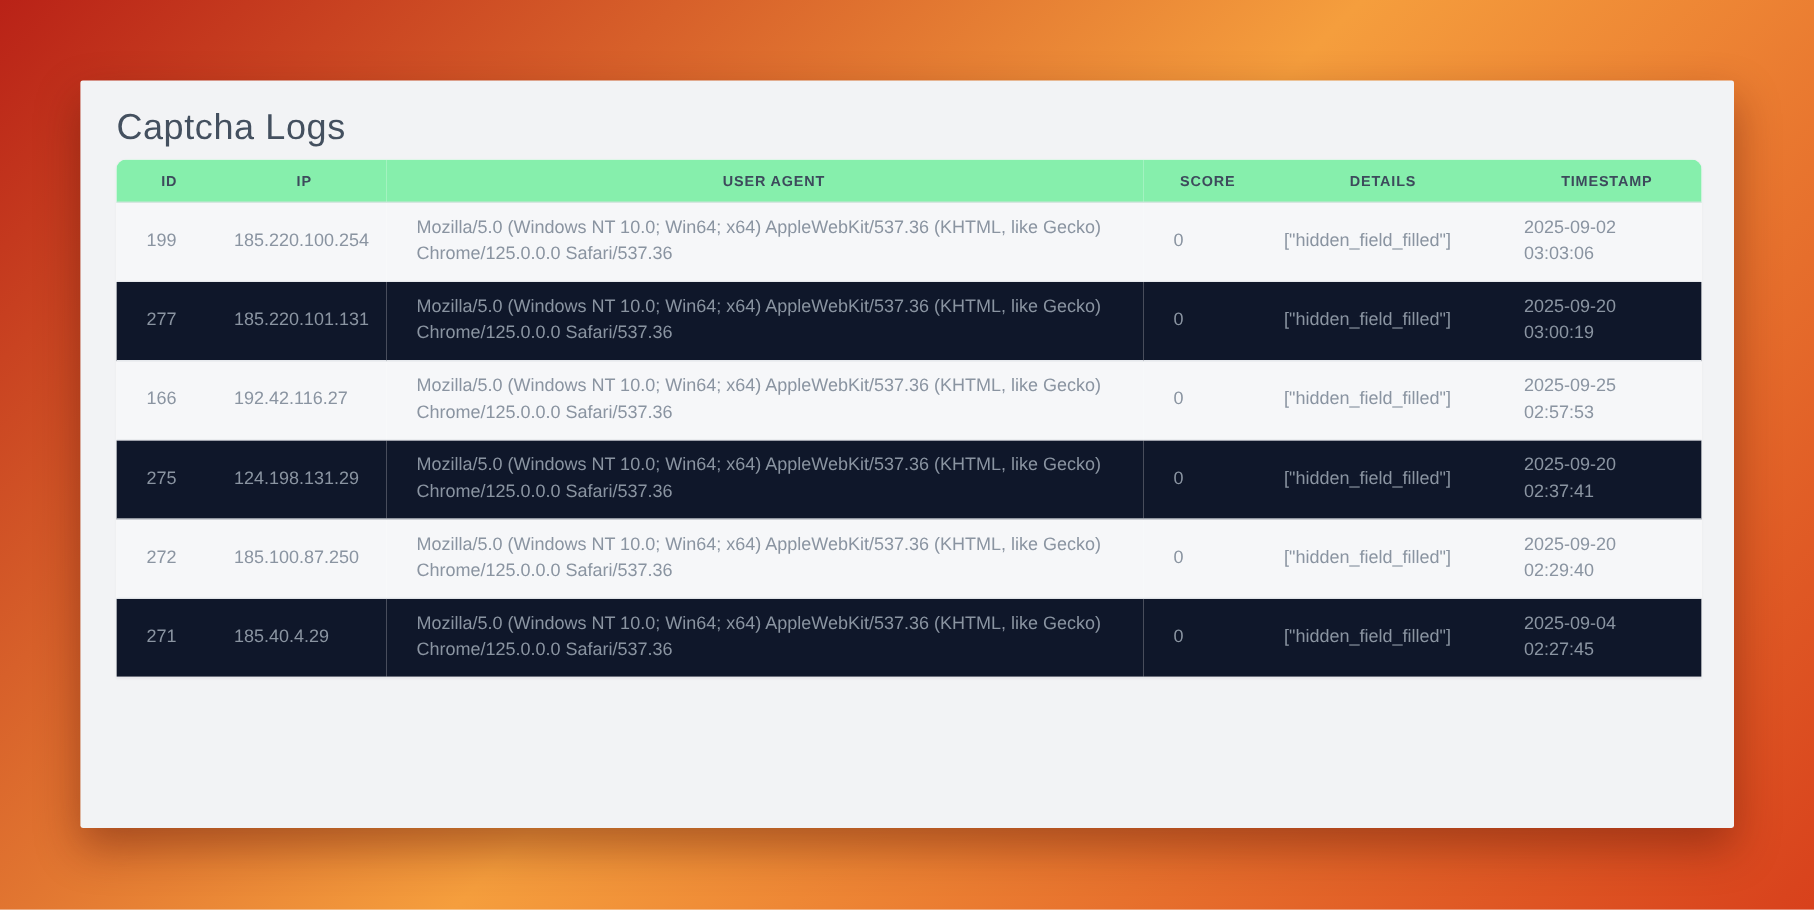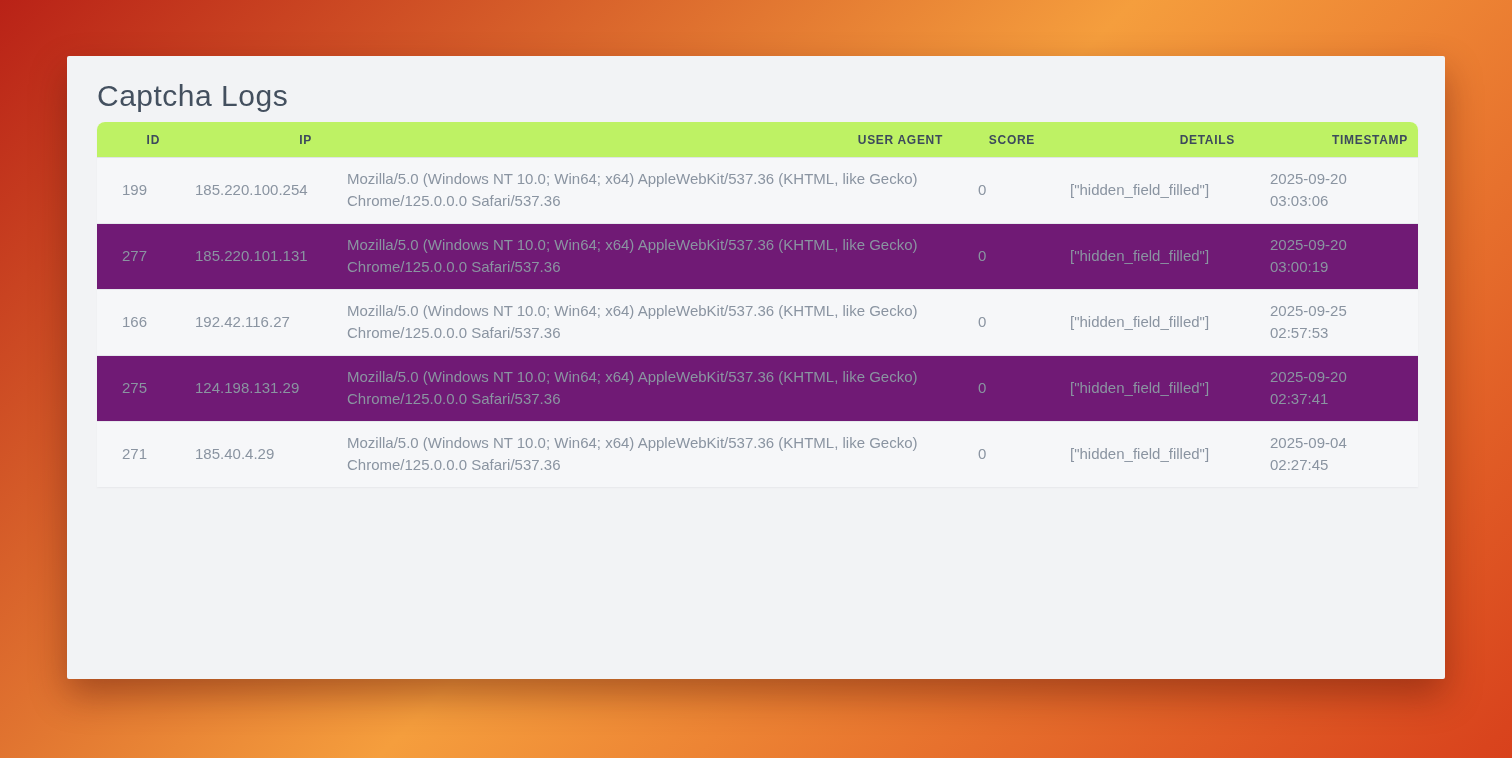--- a/index.html
+++ b/index.html
@@ -5,21 +5,21 @@
   * { margin: 0; padding: 0; box-sizing: border-box; }
   html, body { width: 1512px; height: 758px; }
   body {
     font-family: "Liberation Sans", "DejaVu Sans", sans-serif;
     background: linear-gradient(135deg, #b92217 0%, #f59e3d 50%, #d8411c 100%);
     overflow: hidden;
     position: relative;
   }
   .card {
     position: absolute;
-    left: 67px; top: 56px;
+    left: 67px; top: 67px;
     width: 1378px; height: 623px;
     background: #f2f3f5;
     border-radius: 2px;
     box-shadow: 0 16px 36px rgba(90, 20, 8, 0.45);
     overflow: hidden;
   }
   .page-title {
     padding: 22px 30px 0 30px;
     font-size: 30px;
     font-weight: 500;
@@ -39,40 +39,40 @@
     border-collapse: collapse;
     table-layout: fixed;
   }
   col.c-id        { width: 73px; }
   col.c-ip        { width: 152px; }
   col.c-ua        { width: auto; }
   col.c-score     { width: 92px; }
   col.c-details   { width: 200px; }
   col.c-timestamp { width: 173px; }
   thead th {
-    text-align: right;
+    text-align: center;
     font-size: 12px;
     font-weight: 700;
     letter-spacing: 0.7px;
     color: #3d4a5c;
-    background: #bef264;
+    background: #86efac;
     padding: 11px 10px 10px 25px;
     line-height: 14px;
     border-bottom: 1px solid #dfe3e7;
     text-transform: uppercase;
   }
   tbody td {
     font-size: 15px;
     color: #8a94a1;
     line-height: 22px;
     padding: 10px 10px 11px 25px;
     vertical-align: middle;
     word-wrap: break-word;
   }
-  tbody tr { background: #701a75; }
+  tbody tr { background: #0f172a; }
   tbody tr:nth-child(odd) { background: #f6f7f9; }
   tbody tr + tr td { border-top: 1px solid #e6e9ed; }
   td.cell-details { white-space: nowrap; }
 </style>
 </head>
 <body>
 
 <div class="card">
   <h1 class="page-title">Captcha Logs</h1>
 
@@ -96,21 +96,21 @@
           <th>TIMESTAMP</th>
         </tr>
       </thead>
       <tbody id="log-tbody">
   <tr>
     <td class="cell-id">199</td>
     <td class="cell-ip">185.220.100.254</td>
     <td class="cell-ua">Mozilla/5.0 (Windows NT 10.0; Win64; x64) AppleWebKit/537.36 (KHTML, like Gecko) Chrome/125.0.0.0 Safari/537.36</td>
     <td class="cell-score">0</td>
     <td class="cell-details">["hidden_field_filled"]</td>
-    <td class="cell-timestamp">2025-09-20 03:03:06</td>
+    <td class="cell-timestamp">2025-09-02 03:03:06</td>
   </tr>
 
   <tr>
     <td class="cell-id">277</td>
     <td class="cell-ip">185.220.101.131</td>
     <td class="cell-ua">Mozilla/5.0 (Windows NT 10.0; Win64; x64) AppleWebKit/537.36 (KHTML, like Gecko) Chrome/125.0.0.0 Safari/537.36</td>
     <td class="cell-score">0</td>
     <td class="cell-details">["hidden_field_filled"]</td>
     <td class="cell-timestamp">2025-09-20 03:00:19</td>
   </tr>
@@ -128,20 +128,28 @@
     <td class="cell-id">275</td>
     <td class="cell-ip">124.198.131.29</td>
     <td class="cell-ua">Mozilla/5.0 (Windows NT 10.0; Win64; x64) AppleWebKit/537.36 (KHTML, like Gecko) Chrome/125.0.0.0 Safari/537.36</td>
     <td class="cell-score">0</td>
     <td class="cell-details">["hidden_field_filled"]</td>
     <td class="cell-timestamp">2025-09-20 02:37:41</td>
   </tr>
 
 
 
+  <tr>
+    <td class="cell-id">272</td>
+    <td class="cell-ip">185.100.87.250</td>
+    <td class="cell-ua">Mozilla/5.0 (Windows NT 10.0; Win64; x64) AppleWebKit/537.36 (KHTML, like Gecko) Chrome/125.0.0.0 Safari/537.36</td>
+    <td class="cell-score">0</td>
+    <td class="cell-details">["hidden_field_filled"]</td>
+    <td class="cell-timestamp">2025-09-20 02:29:40</td>
+  </tr>
 
   <tr>
     <td class="cell-id">271</td>
     <td class="cell-ip">185.40.4.29</td>
     <td class="cell-ua">Mozilla/5.0 (Windows NT 10.0; Win64; x64) AppleWebKit/537.36 (KHTML, like Gecko) Chrome/125.0.0.0 Safari/537.36</td>
     <td class="cell-score">0</td>
     <td class="cell-details">["hidden_field_filled"]</td>
     <td class="cell-timestamp">2025-09-04 02:27:45</td>
   </tr>
 </tbody>

